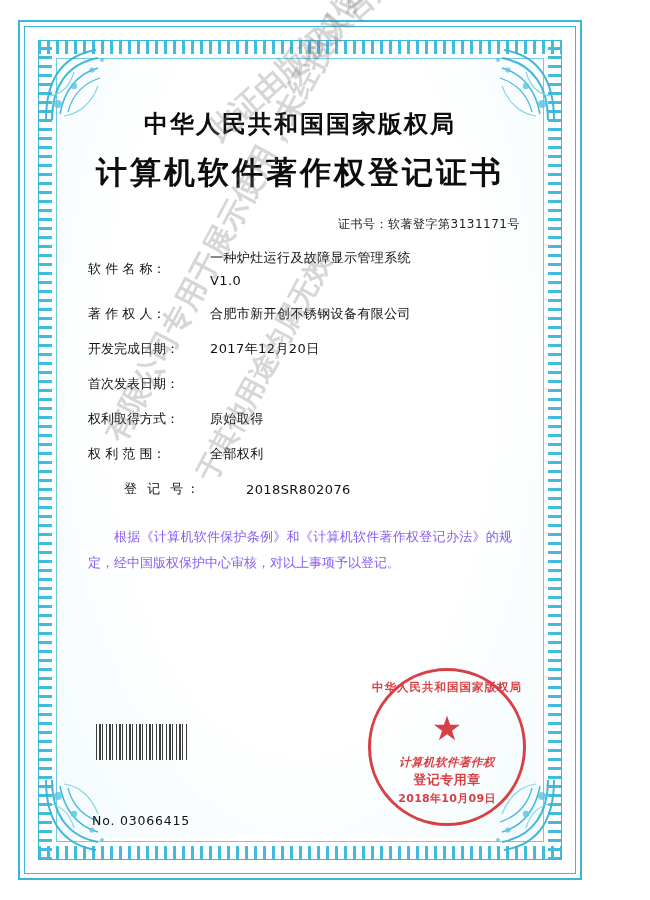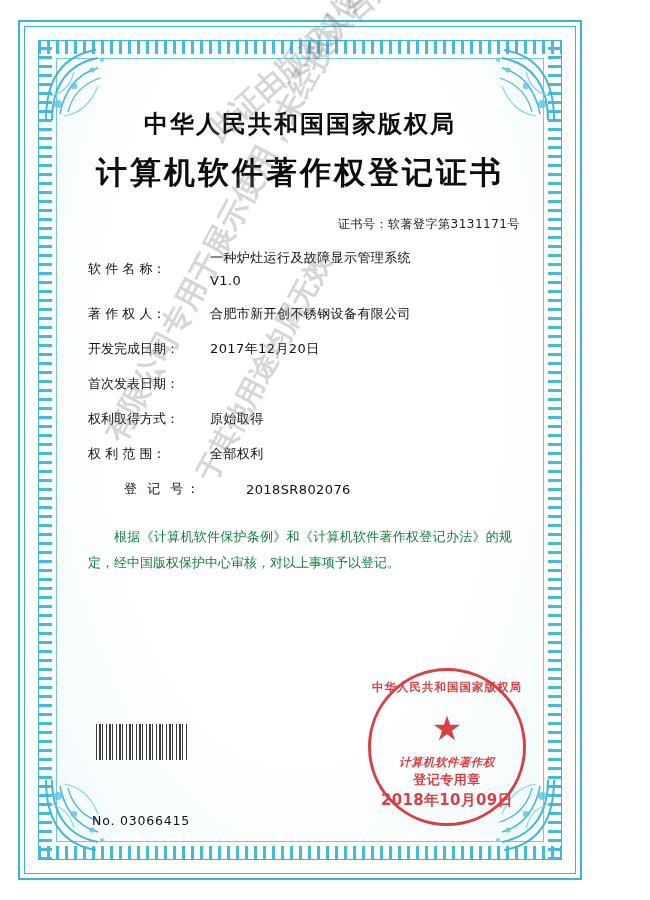--- a/index.html
+++ b/index.html
@@ -180,21 +180,21 @@
     display: block;
     margin-top: 6px;
   }
 
   .statement {
     margin-top: 26px;
     padding-left: 26px;
     padding-right: 26px;
     font-size: 13px;
     line-height: 2.0;
-    color: #15803d;
+    color: #8b5cf6;
     text-align: justify;
     text-indent: 26px;
   }
 
   
   .barcode {
     position: absolute;
     left: 96px;
     bottom: 140px;
     width: 92px;
@@ -256,21 +256,21 @@
     left: 0; right: 0;
     top: 100px;
     font-size: 13px;
     font-weight: bold;
     letter-spacing: .5px;
   }
   .seal-date {
     position: absolute;
     left: 0; right: 0;
     top: 120px;
-    font-size: 15px;
+    font-size: 11px;
     font-weight: bold;
     letter-spacing: .3px;
   }
 
   .doc-no {
     position: absolute;
     left: 92px;
     bottom: 72px;
     font-size: 12.5px;
     color: #111;

